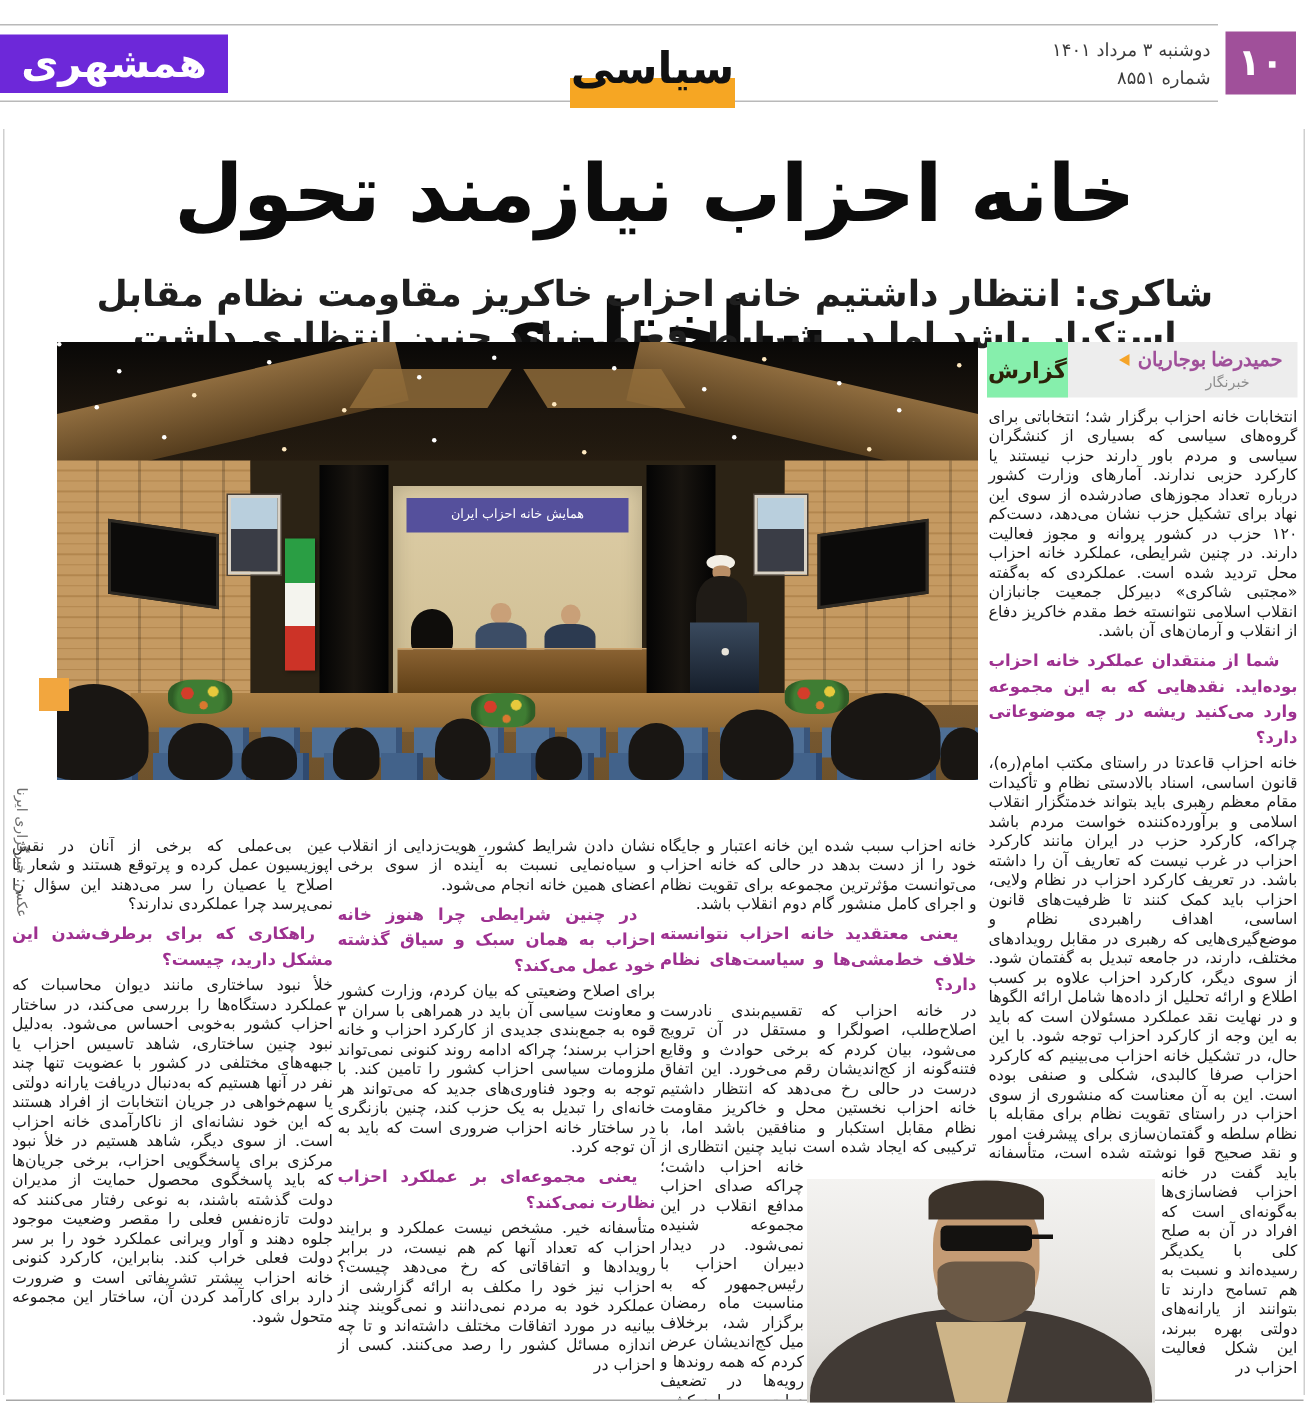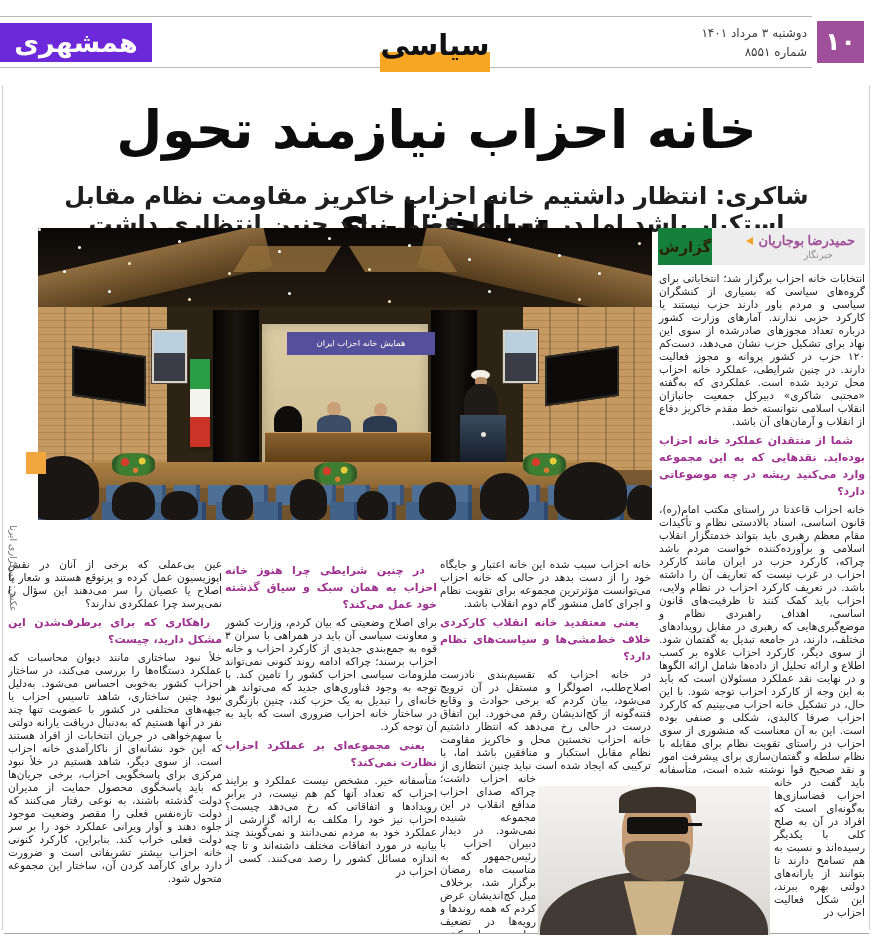--- a/index.html
+++ b/index.html
@@ -31,21 +31,21 @@
 
   
   .byline { position:absolute; left:658px; top:228px; width:207px; height:37px; background:#ededed;
             display:flex; flex-direction:row; align-items:stretch; z-index:2; }
   .byl-right { flex:1; padding:3px 10px 0 4px; overflow:hidden;font-family:Liberation Serif, serif; }
   .byl-name-row { text-align:right; white-space:nowrap; }
   .byl-name { color:#a0509a; font-size:13px; font-weight:bold; }
   .byl-tri { display:inline-block; width:0; height:0; margin-right:5px;
              border-top:4px solid transparent; border-bottom:4px solid transparent; border-right:7px solid #f5a428; }
   .byl-role { font-size:9.5px; color:#8d8d8d; text-align:right; padding-right:22px; }
-  .byl-label { width:54px; background:#15803d; color:#2c2209; font-size:15px; font-weight:bold;
+  .byl-label { width:54px; background:#86efac; color:#2c2209; font-size:15px; font-weight:bold;
                display:flex; align-items:center; justify-content:center; }
 
   
   .col { position:absolute; overflow:hidden; z-index:1; }
   .col1 { left:658px; top:272px; width:207px; height:661px; }
   .col2 { left:440px; top:558px; width:212px; height:375px; }
   .col3 { left:225px; top:558px; width:212px; height:375px; }
   .col4 { left:8px;   top:558px; width:214px; height:375px; }
   .body { font-size:10.5px; line-height:13px; color:#1c1c1c; text-align:justify; margin-bottom:3px; }
   .q { font-size:11px; line-height:17px; font-weight:bold; color:#9e3190; text-align:justify;
@@ -88,21 +88,21 @@
   .ph-tv-l { left:5.5%; top:42%; width:12%; height:17%; background:#0c0b0a; border:2px solid #2e2a24; transform:skewY(8deg); }
   .ph-tv-r { right:5.5%; top:42%; width:12%; height:17%; background:#0c0b0a; border:2px solid #2e2a24; transform:skewY(-8deg); }
   .ph-portrait { width:5.8%; height:18%; border:2px solid #d8d2c6; box-shadow:0 0 0 1px #4a4138;
       background:linear-gradient(180deg,#b9cfdd 0 42%,#3a3d46 42% 100%); }
   .ph-portrait.pl { left:18.5%; top:35%; } .ph-portrait.pr { right:18.5%; top:35%; }
   .ph-drape { top:28%; width:7.5%; height:52%; background:linear-gradient(90deg,#040404,#191510 50%,#030303); }
   .ph-drape.dl { left:28.5%; } .ph-drape.dr { right:28.5%; }
   .ph-banner { left:36.5%; top:33%; width:27%; height:49%;
       background:linear-gradient(180deg,#ddcda6,#cebd92); box-shadow:inset 0 0 14px #00000033; }
   .ph-banner-strip { left:38%; top:35.5%; width:24%; height:8%; background:#55509c; color:#fff;
-      font-size:8.5px; text-align:center; display:flex; align-items:center; justify-content:center; overflow:hidden;margin-left:16px; }
+      font-size:8.5px; text-align:center; display:flex; align-items:center; justify-content:center; overflow:hidden; }
   .ph-flag { left:24.8%; top:45%; width:3.2%; height:30%;
       background:linear-gradient(180deg,#2a9e44 0 34%,#f4f4ee 34% 66%,#cc3327 66%); box-shadow:1px 1px 3px #00000066; }
   .ph-table { left:37%; top:70%; width:27%; height:10%;
       background:linear-gradient(180deg,#8a6232,#5f3f16); border-top:1px solid #caa06a; }
   .tp::before { content:""; position:absolute; left:30%; top:0; width:40%; height:42%; background:#c9a078; border-radius:50%; }
   .tp::after { content:""; position:absolute; left:0; top:38%; width:100%; height:62%; background:var(--suit,#35465e); border-radius:40% 40% 0 0; }
   .ph-p1 { left:38.5%; top:61%; width:4.5%; height:10%; background:#0f0d0b; border-radius:50% 50% 20% 20%; }
   .ph-p2 { left:45.5%; top:59.5%; width:5.5%; height:12%; --suit:#3c4d66; }
   .ph-p3 { left:53%; top:60%; width:5.5%; height:11.5%; --suit:#2c3a50; }
   .ph-cleric-turban { left:70.6%; top:48.5%; width:3%; height:3.5%; background:#f3efe6; border-radius:50%; }
@@ -225,25 +225,26 @@
     <div class="sp-l2"></div>
     <p class="body">انتخابات خانه احزاب برگزار شد؛ انتخاباتی برای گروه‌های سیاسی که بسیاری از کنشگران سیاسی و مردم باور دارند حزب نیستند یا کارکرد حزبی ندارند. آمارهای وزارت کشور درباره تعداد مجوزهای صادرشده از سوی این نهاد برای تشکیل حزب نشان می‌دهد، دست‌کم ۱۲۰ حزب در کشور پروانه و مجوز فعالیت دارند. در چنین شرایطی، عملکرد خانه احزاب محل تردید شده است. عملکردی که به‌گفته «مجتبی شاکری» دبیرکل جمعیت جانبازان انقلاب اسلامی نتوانسته خط مقدم خاکریز دفاع از انقلاب و آرمان‌های آن باشد.</p>
     <p class="q">شما از منتقدان عملکرد خانه احزاب بوده‌اید. نقدهایی که به این مجموعه وارد می‌کنید ریشه در چه موضوعاتی دارد؟</p>
     <p class="body">خانه احزاب قاعدتا در راستای مکتب امام(ره)، قانون اساسی، اسناد بالادستی نظام و تأکیدات مقام معظم رهبری باید بتواند خدمتگزار انقلاب اسلامی و برآورده‌کننده خواست مردم باشد چراکه، کارکرد حزب در ایران مانند کارکرد احزاب در غرب نیست که تعاریف آن را داشته باشد. در تعریف کارکرد احزاب در نظام ولایی، احزاب باید کمک کنند تا ظرفیت‌های قانون اساسی، اهداف راهبردی نظام و موضع‌گیری‌هایی که رهبری در مقابل رویدادهای مختلف، دارند، در جامعه تبدیل به گفتمان شود. از سوی دیگر، کارکرد احزاب علاوه بر کسب اطلاع و ارائه تحلیل از داده‌ها شامل ارائه الگوها و در نهایت نقد عملکرد مسئولان است که باید به این وجه از کارکرد احزاب توجه شود. با این حال، در تشکیل خانه احزاب می‌بینیم که کارکرد احزاب صرفا کالبدی، شکلی و صنفی بوده است. این به آن معناست که منشوری از سوی احزاب در راستای تقویت نظام برای مقابله با نظام سلطه و گفتمان‌سازی برای پیشرفت امور و نقد صحیح قوا نوشته شده است، متأسفانه باید گفت در خانه احزاب فضاسازی‌ها به‌گونه‌ای است که افراد در آن به صلح کلی با یکدیگر رسیده‌اند و نسبت به هم تسامح دارند تا بتوانند از یارانه‌های دولتی بهره ببرند، این شکل فعالیت احزاب در</p>
   </div>
 
   <div class="col col2">
     <div class="sp-r1"></div>
     <div class="sp-r2"></div>
     <p class="body">خانه احزاب سبب شده این خانه اعتبار و جایگاه خود را از دست بدهد در حالی که خانه احزاب می‌توانست مؤثرترین مجموعه برای تقویت نظام و اجرای کامل منشور گام دوم انقلاب باشد.</p>
-    <p class="q">یعنی معتقدید خانه انقلاب کارکردی خلاف خط‌مشی‌ها و سیاست‌های نظام دارد؟</p>
+    <p class="q">یعنی معتقدید خانه احزاب نتوانسته خلاف خط‌مشی‌ها و سیاست‌های نظام دارد؟</p>
     <p class="body">در خانه احزاب که تقسیم‌بندی نادرست اصلاح‌طلب، اصولگرا و مستقل در آن ترویج می‌شود، بیان کردم که برخی حوادث و وقایع فتنه‌گونه از کج‌اندیشان رقم می‌خورد. این اتفاق درست در حالی رخ می‌دهد که انتظار داشتیم خانه احزاب نخستین محل و خاکریز مقاومت نظام مقابل استکبار و منافقین باشد اما، با ترکیبی که ایجاد شده است نباید چنین انتظاری از خانه احزاب داشت؛ چراکه صدای احزاب مدافع انقلاب در این مجموعه شنیده نمی‌شود. در دیدار دبیران احزاب با رئیس‌جمهور که به مناسبت ماه رمضان برگزار شد، برخلاف میل کج‌اندیشان عرض کردم که همه روندها و رویه‌ها در تضعیف دولت، اردوکشی خیابانی، بن‌بست</p>
   </div>
 
   <div class="col col3">
+    <p class="body">نشان دادن شرایط کشور، هویت‌زدایی از انقلاب و سیاه‌نمایی نسبت به آینده از سوی برخی اعضای همین خانه انجام می‌شود.</p>
     <p class="q">در چنین شرایطی چرا هنوز خانه احزاب به همان سبک و سیاق گذشته خود عمل می‌کند؟</p>
     <p class="body">برای اصلاح وضعیتی که بیان کردم، وزارت کشور و معاونت سیاسی آن باید در همراهی با سران ۳ قوه به جمع‌بندی جدیدی از کارکرد احزاب و خانه احزاب برسند؛ چراکه ادامه روند کنونی نمی‌تواند ملزومات سیاسی احزاب کشور را تامین کند. با توجه به وجود فناوری‌های جدید که می‌تواند هر خانه‌ای را تبدیل به یک حزب کند، چنین بازنگری در ساختار خانه احزاب ضروری است که باید به آن توجه کرد.</p>
     <p class="q">یعنی مجموعه‌ای بر عملکرد احزاب نظارت نمی‌کند؟</p>
     <p class="body">متأسفانه خیر. مشخص نیست عملکرد و برایند احزاب که تعداد آنها کم هم نیست، در برابر رویدادها و اتفاقاتی که رخ می‌دهد چیست؟ احزاب نیز خود را مکلف به ارائه گزارشی از عملکرد خود به مردم نمی‌دانند و نمی‌گویند چند بیانیه در مورد اتفاقات مختلف داشته‌اند و تا چه اندازه مسائل کشور را رصد می‌کنند. کسی از احزاب در</p>
   </div>
 
   <div class="col col4">
     <p class="body">عین بی‌عملی که برخی از آنان در نقش اپوزیسیون عمل کرده و پرتوقع هستند و شعار یا اصلاح یا عصیان را سر می‌دهند این سؤال را نمی‌پرسد چرا عملکردی ندارند؟</p>
     <p class="q">راهکاری که برای برطرف‌شدن این مشکل دارید، چیست؟</p>
     <p class="body">خلأ نبود ساختاری مانند دیوان محاسبات که عملکرد دستگاه‌ها را بررسی می‌کند، در ساختار احزاب کشور به‌خوبی احساس می‌شود. به‌دلیل نبود چنین ساختاری، شاهد تاسیس احزاب یا جبهه‌های مختلفی در کشور با عضویت تنها چند نفر در آنها هستیم که به‌دنبال دریافت یارانه دولتی یا سهم‌خواهی در جریان انتخابات از افراد هستند که این خود نشانه‌ای از ناکارآمدی خانه احزاب است. از سوی دیگر، شاهد هستیم در خلأ نبود مرکزی برای پاسخگویی احزاب، برخی جریان‌ها که باید پاسخگوی محصول حمایت از مدیران دولت گذشته باشند، به نوعی رفتار می‌کنند که دولت تازه‌نفس فعلی را مقصر وضعیت موجود جلوه دهند و آوار ویرانی عملکرد خود را بر سر دولت فعلی خراب کند. بنابراین، کارکرد کنونی خانه احزاب بیشتر تشریفاتی است و ضرورت دارد برای کارآمد کردن آن، ساختار این مجموعه متحول شود.</p>

